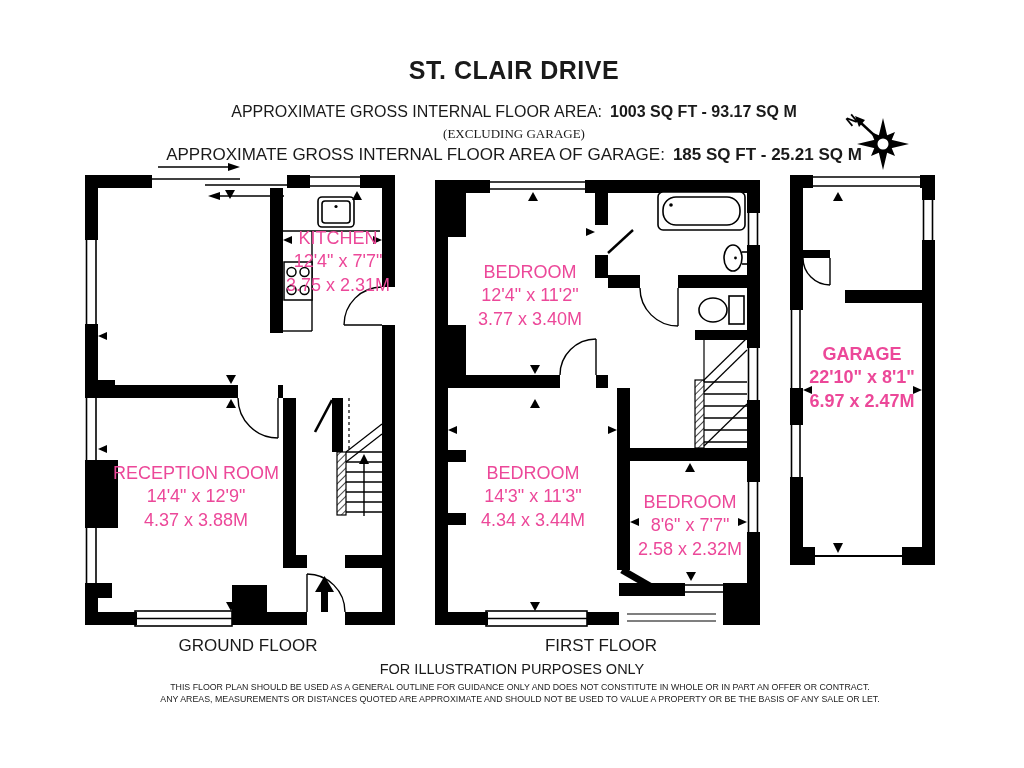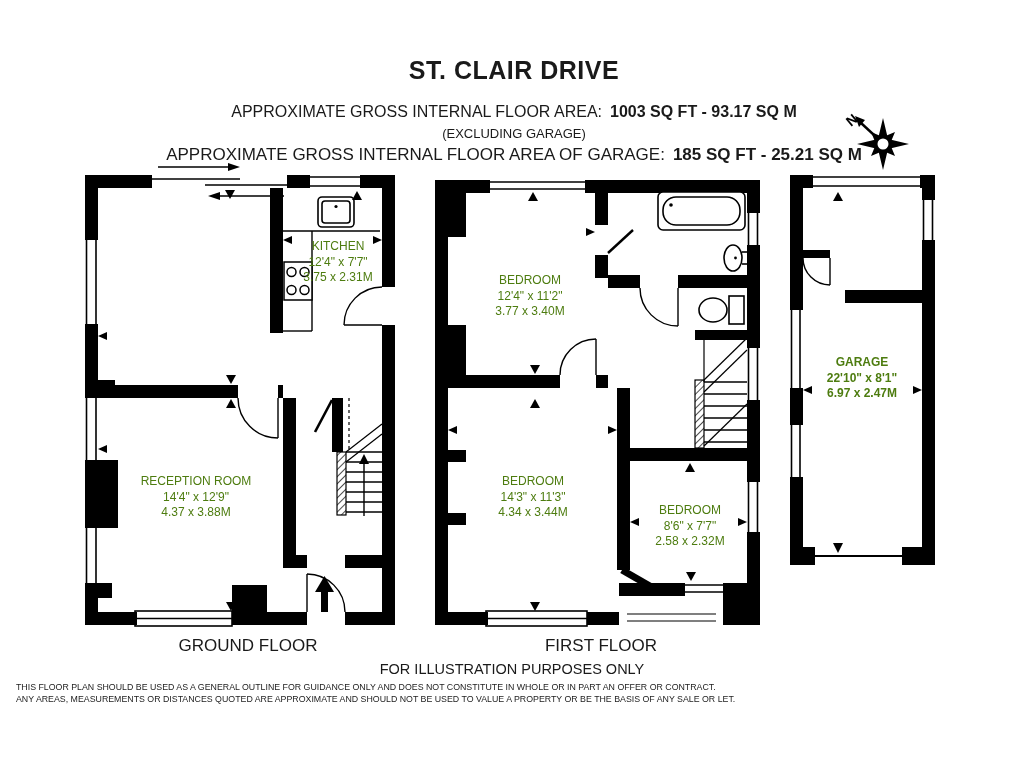--- a/index.html
+++ b/index.html
@@ -2,29 +2,29 @@
 <html><head>
 <meta charset="utf-8">
 <style>
   html,body{margin:0;padding:0;background:#fff;}
   .canvas{position:relative;width:1024px;height:768px;background:#fff;overflow:hidden;
           font-family:"Liberation Sans",sans-serif;color:#1a1a1a;}
   .hdr{position:absolute;left:4px;right:0;text-align:center;white-space:nowrap;}
   .title{top:56px;font-size:25px;font-weight:700;letter-spacing:.5px;}
   .area-line{top:103px;font-size:16px;}
   .area-line2{top:145px;font-size:17px;}
-  .area-note{top:126px;font-size:13px;}
+  .area-note{top:126px;font-size:13px;font-family:Liberation Serif, serif;}
   .val{font-weight:700;margin-left:8px;}
   svg{position:absolute;left:0;top:0;}
   .room{position:absolute;transform:translate(-50%,-50%);text-align:center;
-        font-size:12px;line-height:1.3;white-space:nowrap;color:#4d7c0f;}
+        font-size:18px;line-height:1.3;white-space:nowrap;color:#ec4899;}
   .room span{display:block;}
   .floor-label{position:absolute;transform:translate(-50%,-50%);font-size:17px;white-space:nowrap;text-align:center;}
   .illus{position:absolute;left:0;right:0;top:661px;text-align:center;font-size:14.5px;}
-  .disclaimer{position:absolute;left:16px;right:0;top:682px;text-align:left;
+  .disclaimer{position:absolute;left:16px;right:0;top:682px;text-align:center;
               font-size:8.8px;line-height:11.5px;color:#222;}
   .disclaimer span{display:block;}
 </style>
 </head>
 <body>
 
 <div class="canvas">
 
   <svg width="1024" height="768" viewBox="0 0 1024 768">
     <defs>

